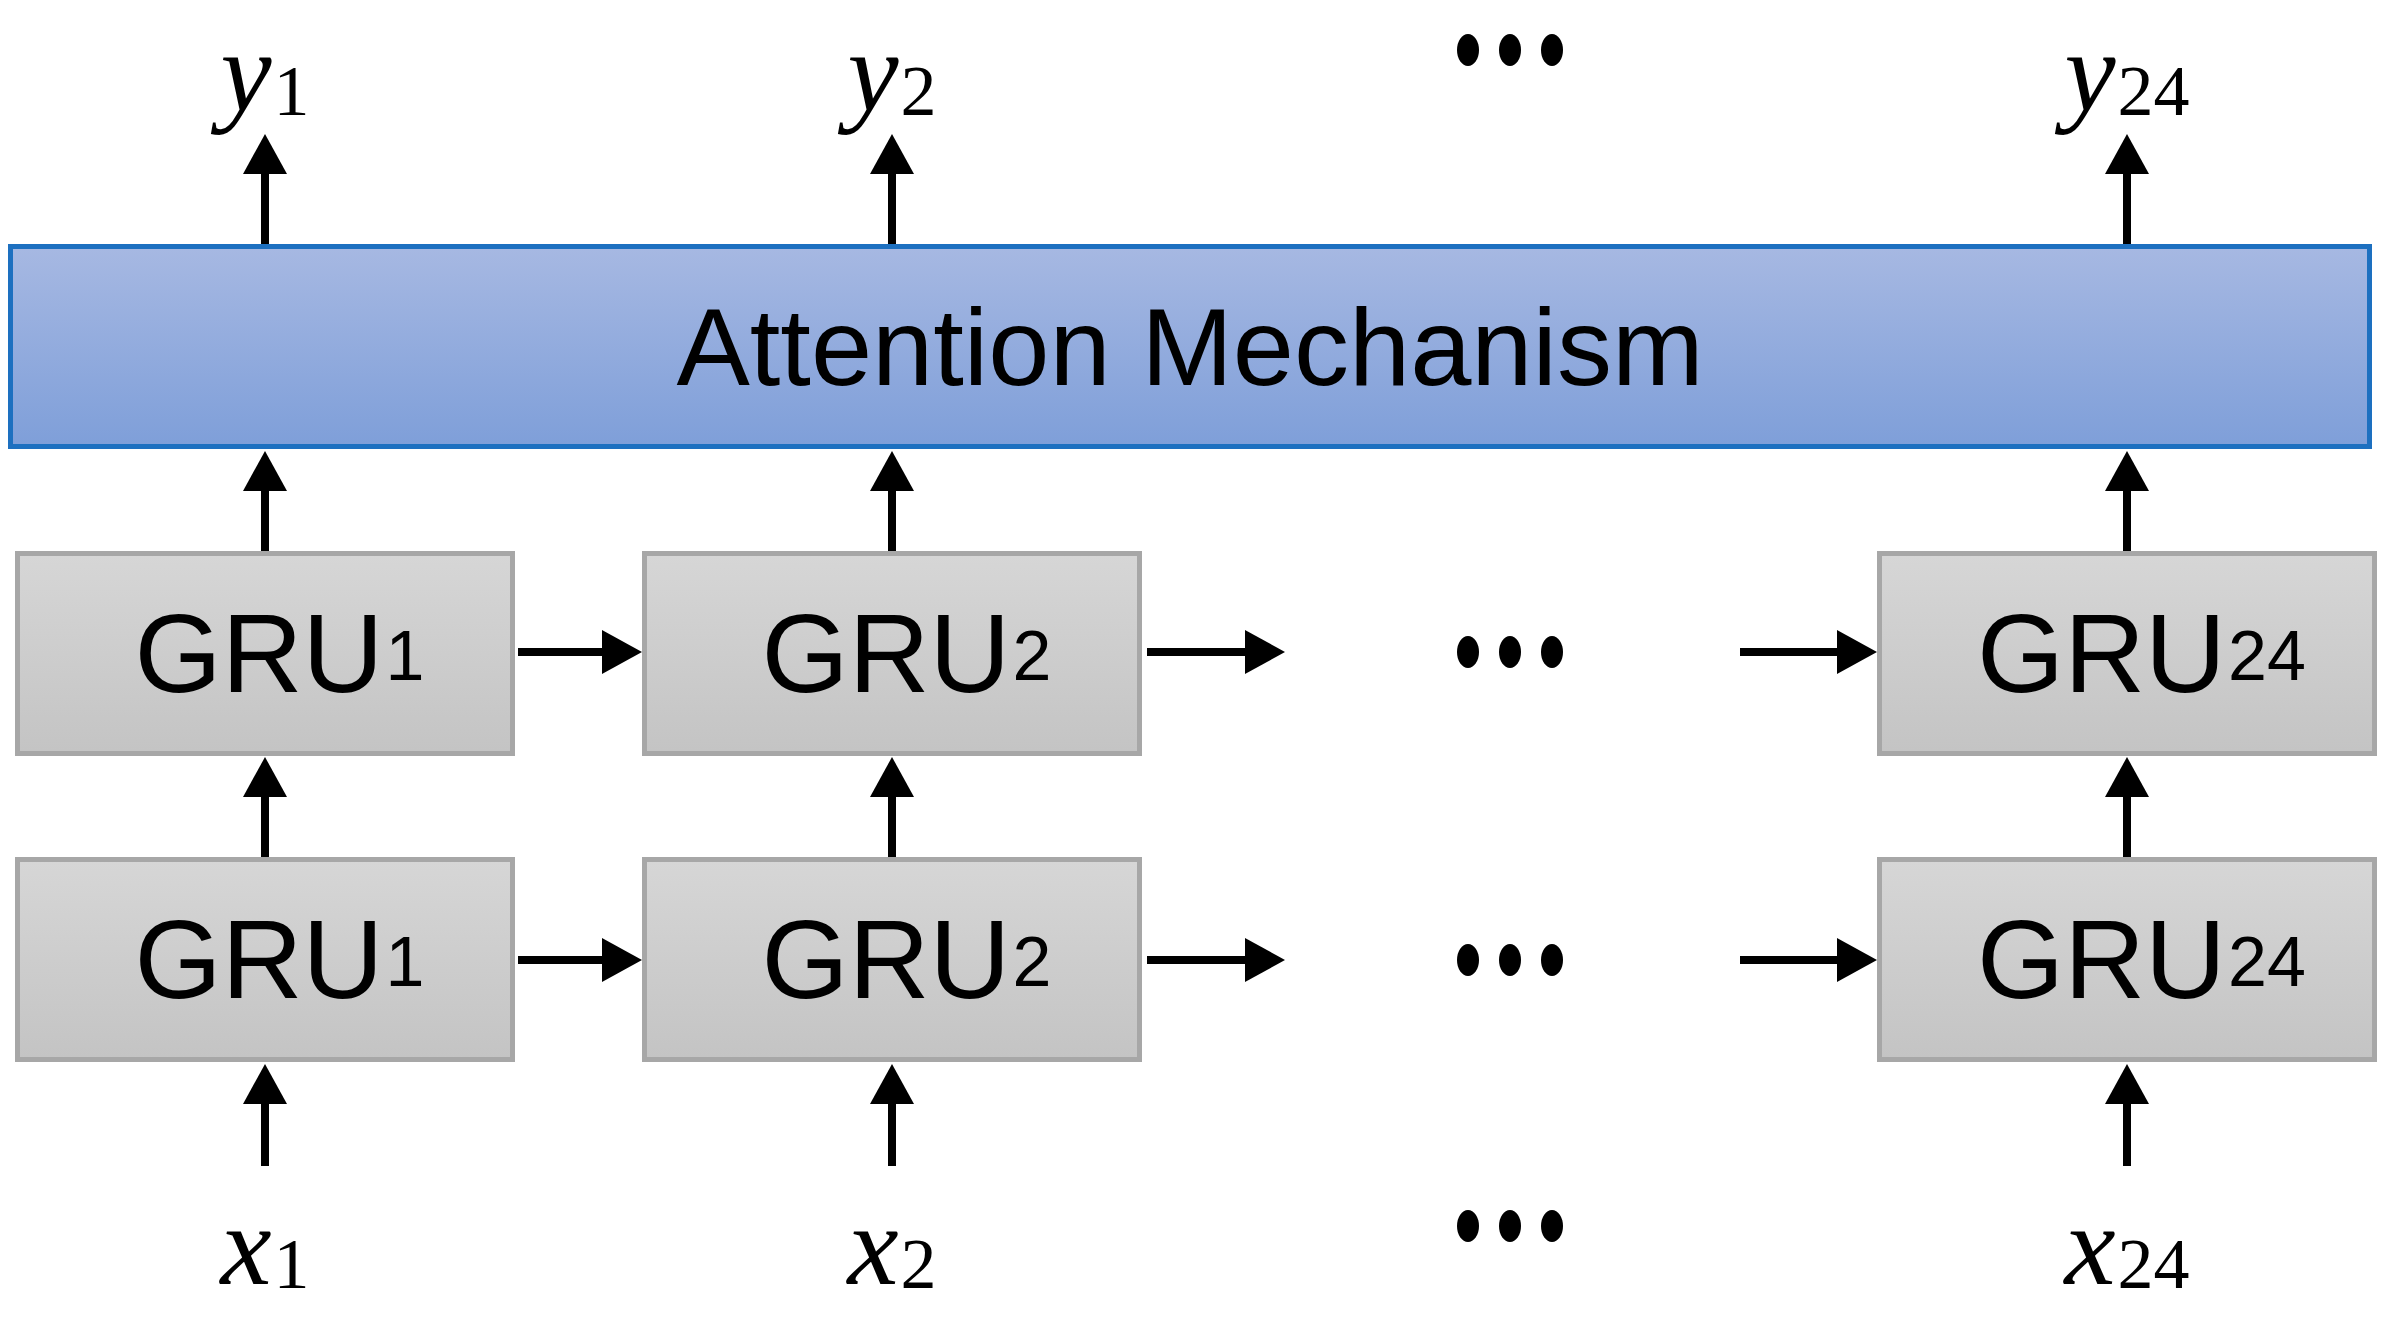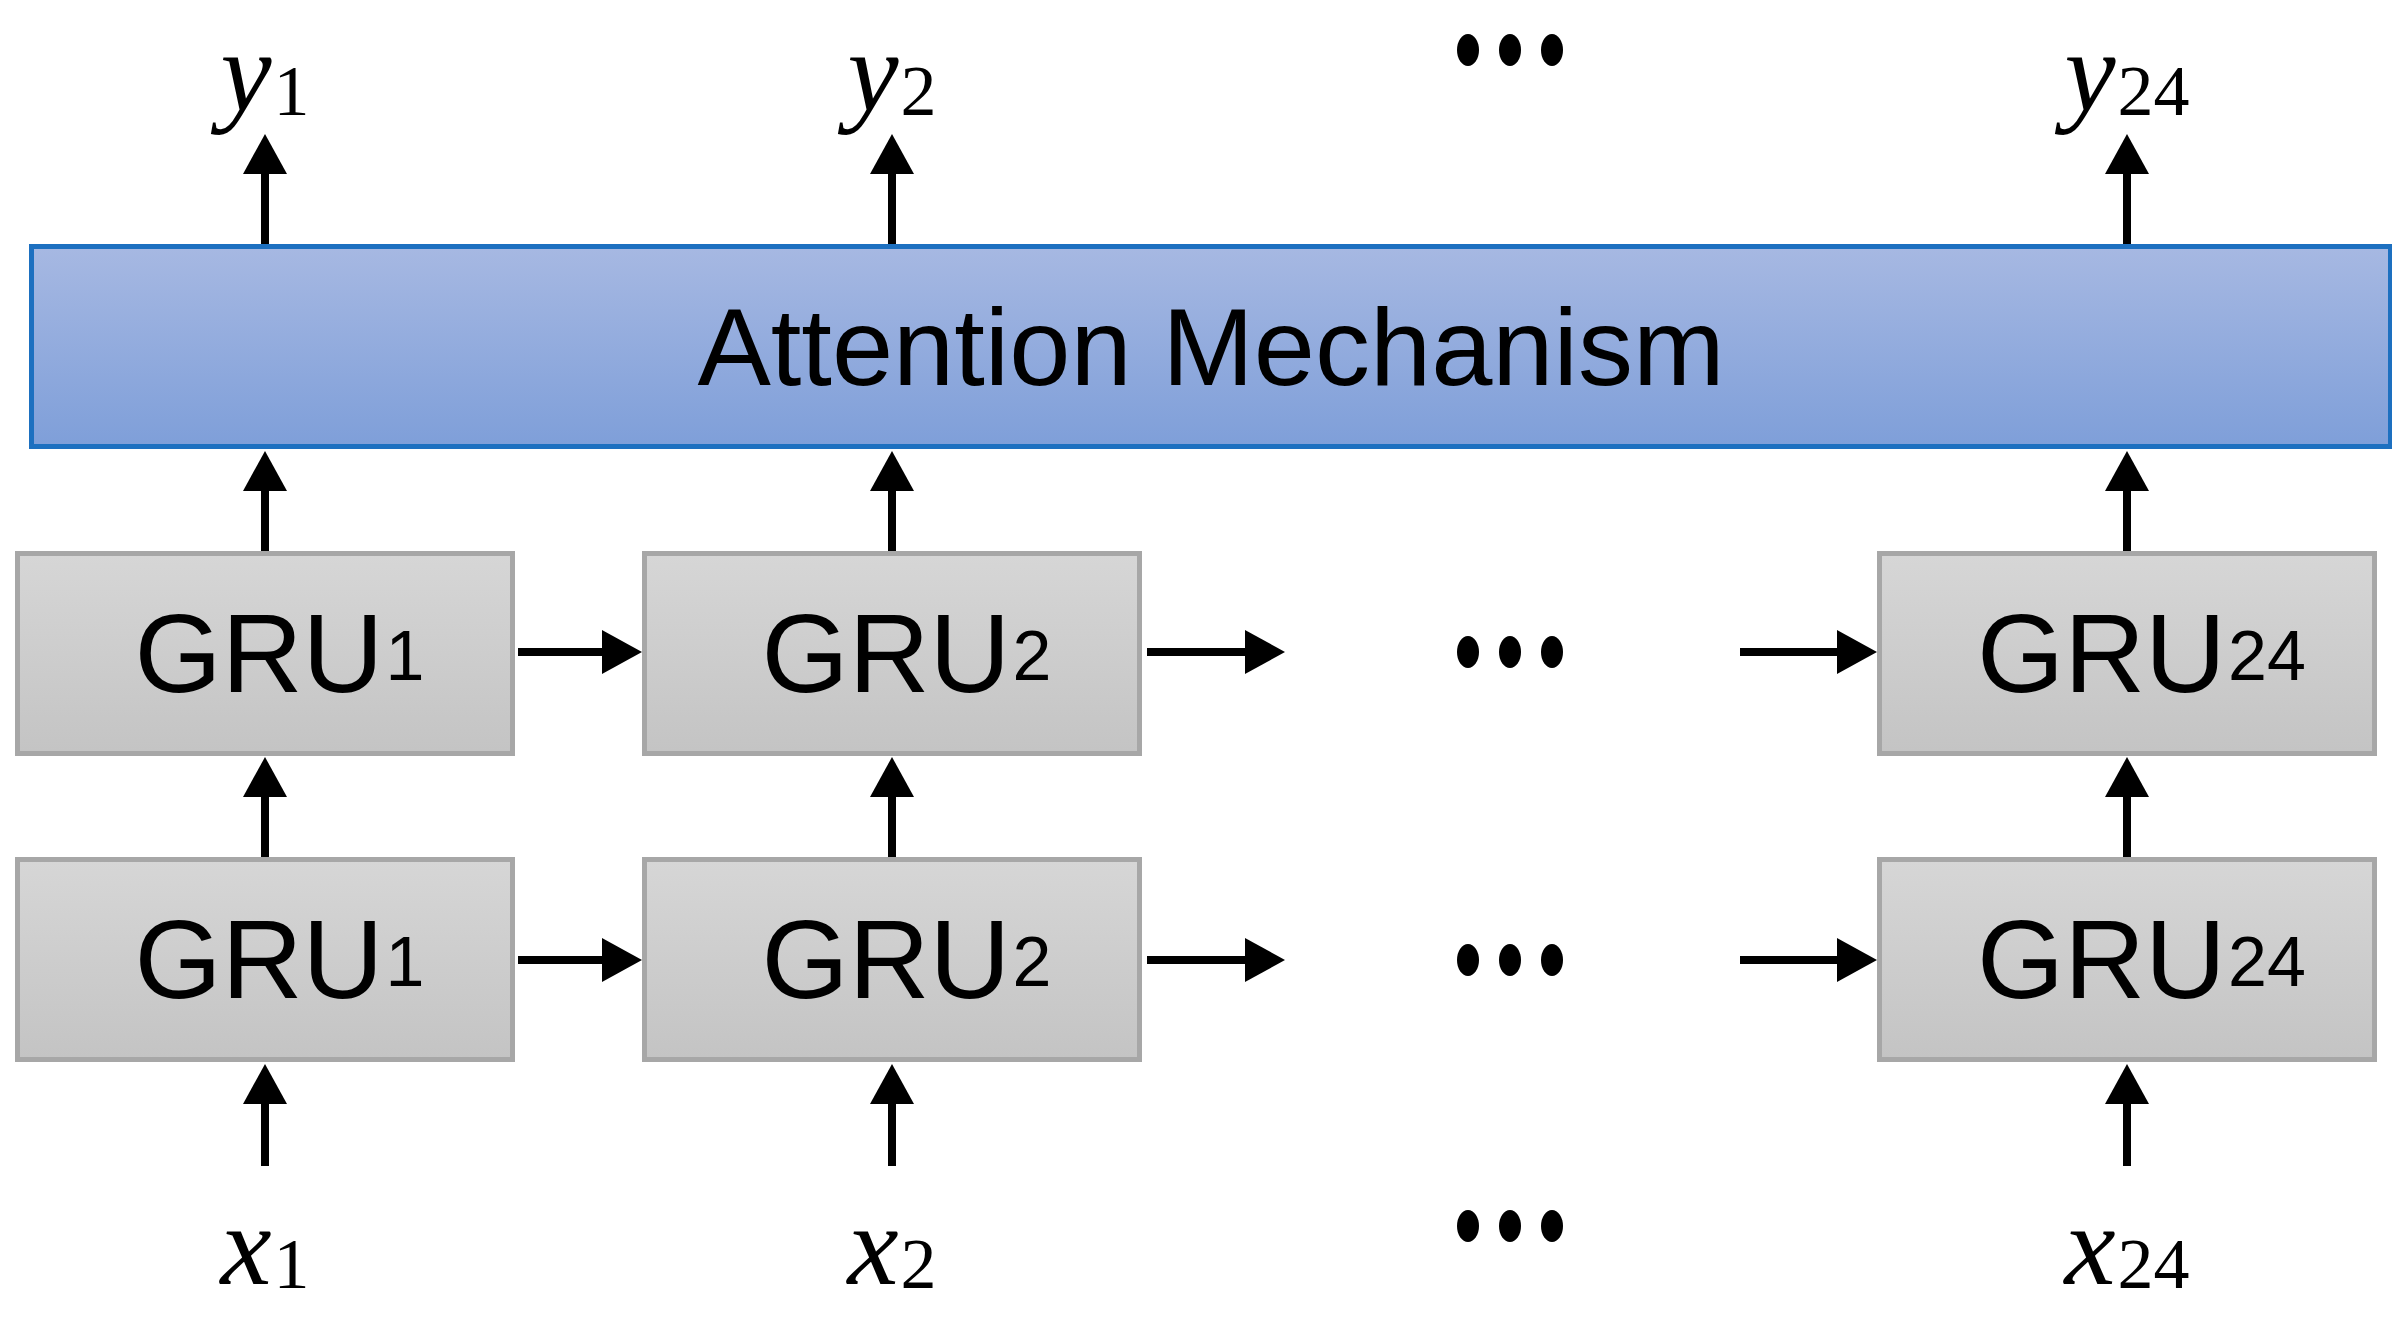--- a/index.html
+++ b/index.html
@@ -13,21 +13,21 @@
     height: 1319px;
     background: var(--canvas-bg, #ffffff);
     font-family: "Liberation Sans", sans-serif;
     color: var(--text-color, #000000);
     overflow: hidden;
   }
 
   
   .attention {
     position: absolute;
-    left: 29px;
+    left: 8px;
     top: 244px;
     width: 2364px;
     height: 205px;
     box-sizing: border-box;
     border: 5px solid var(--attention-border, #1d70c0);
     background: linear-gradient(180deg,
       var(--attention-fill-top, #a6b8e2) 0%,
       var(--attention-fill-bottom, #7f9fd9) 100%);
     display: flex;
     align-items: center;

